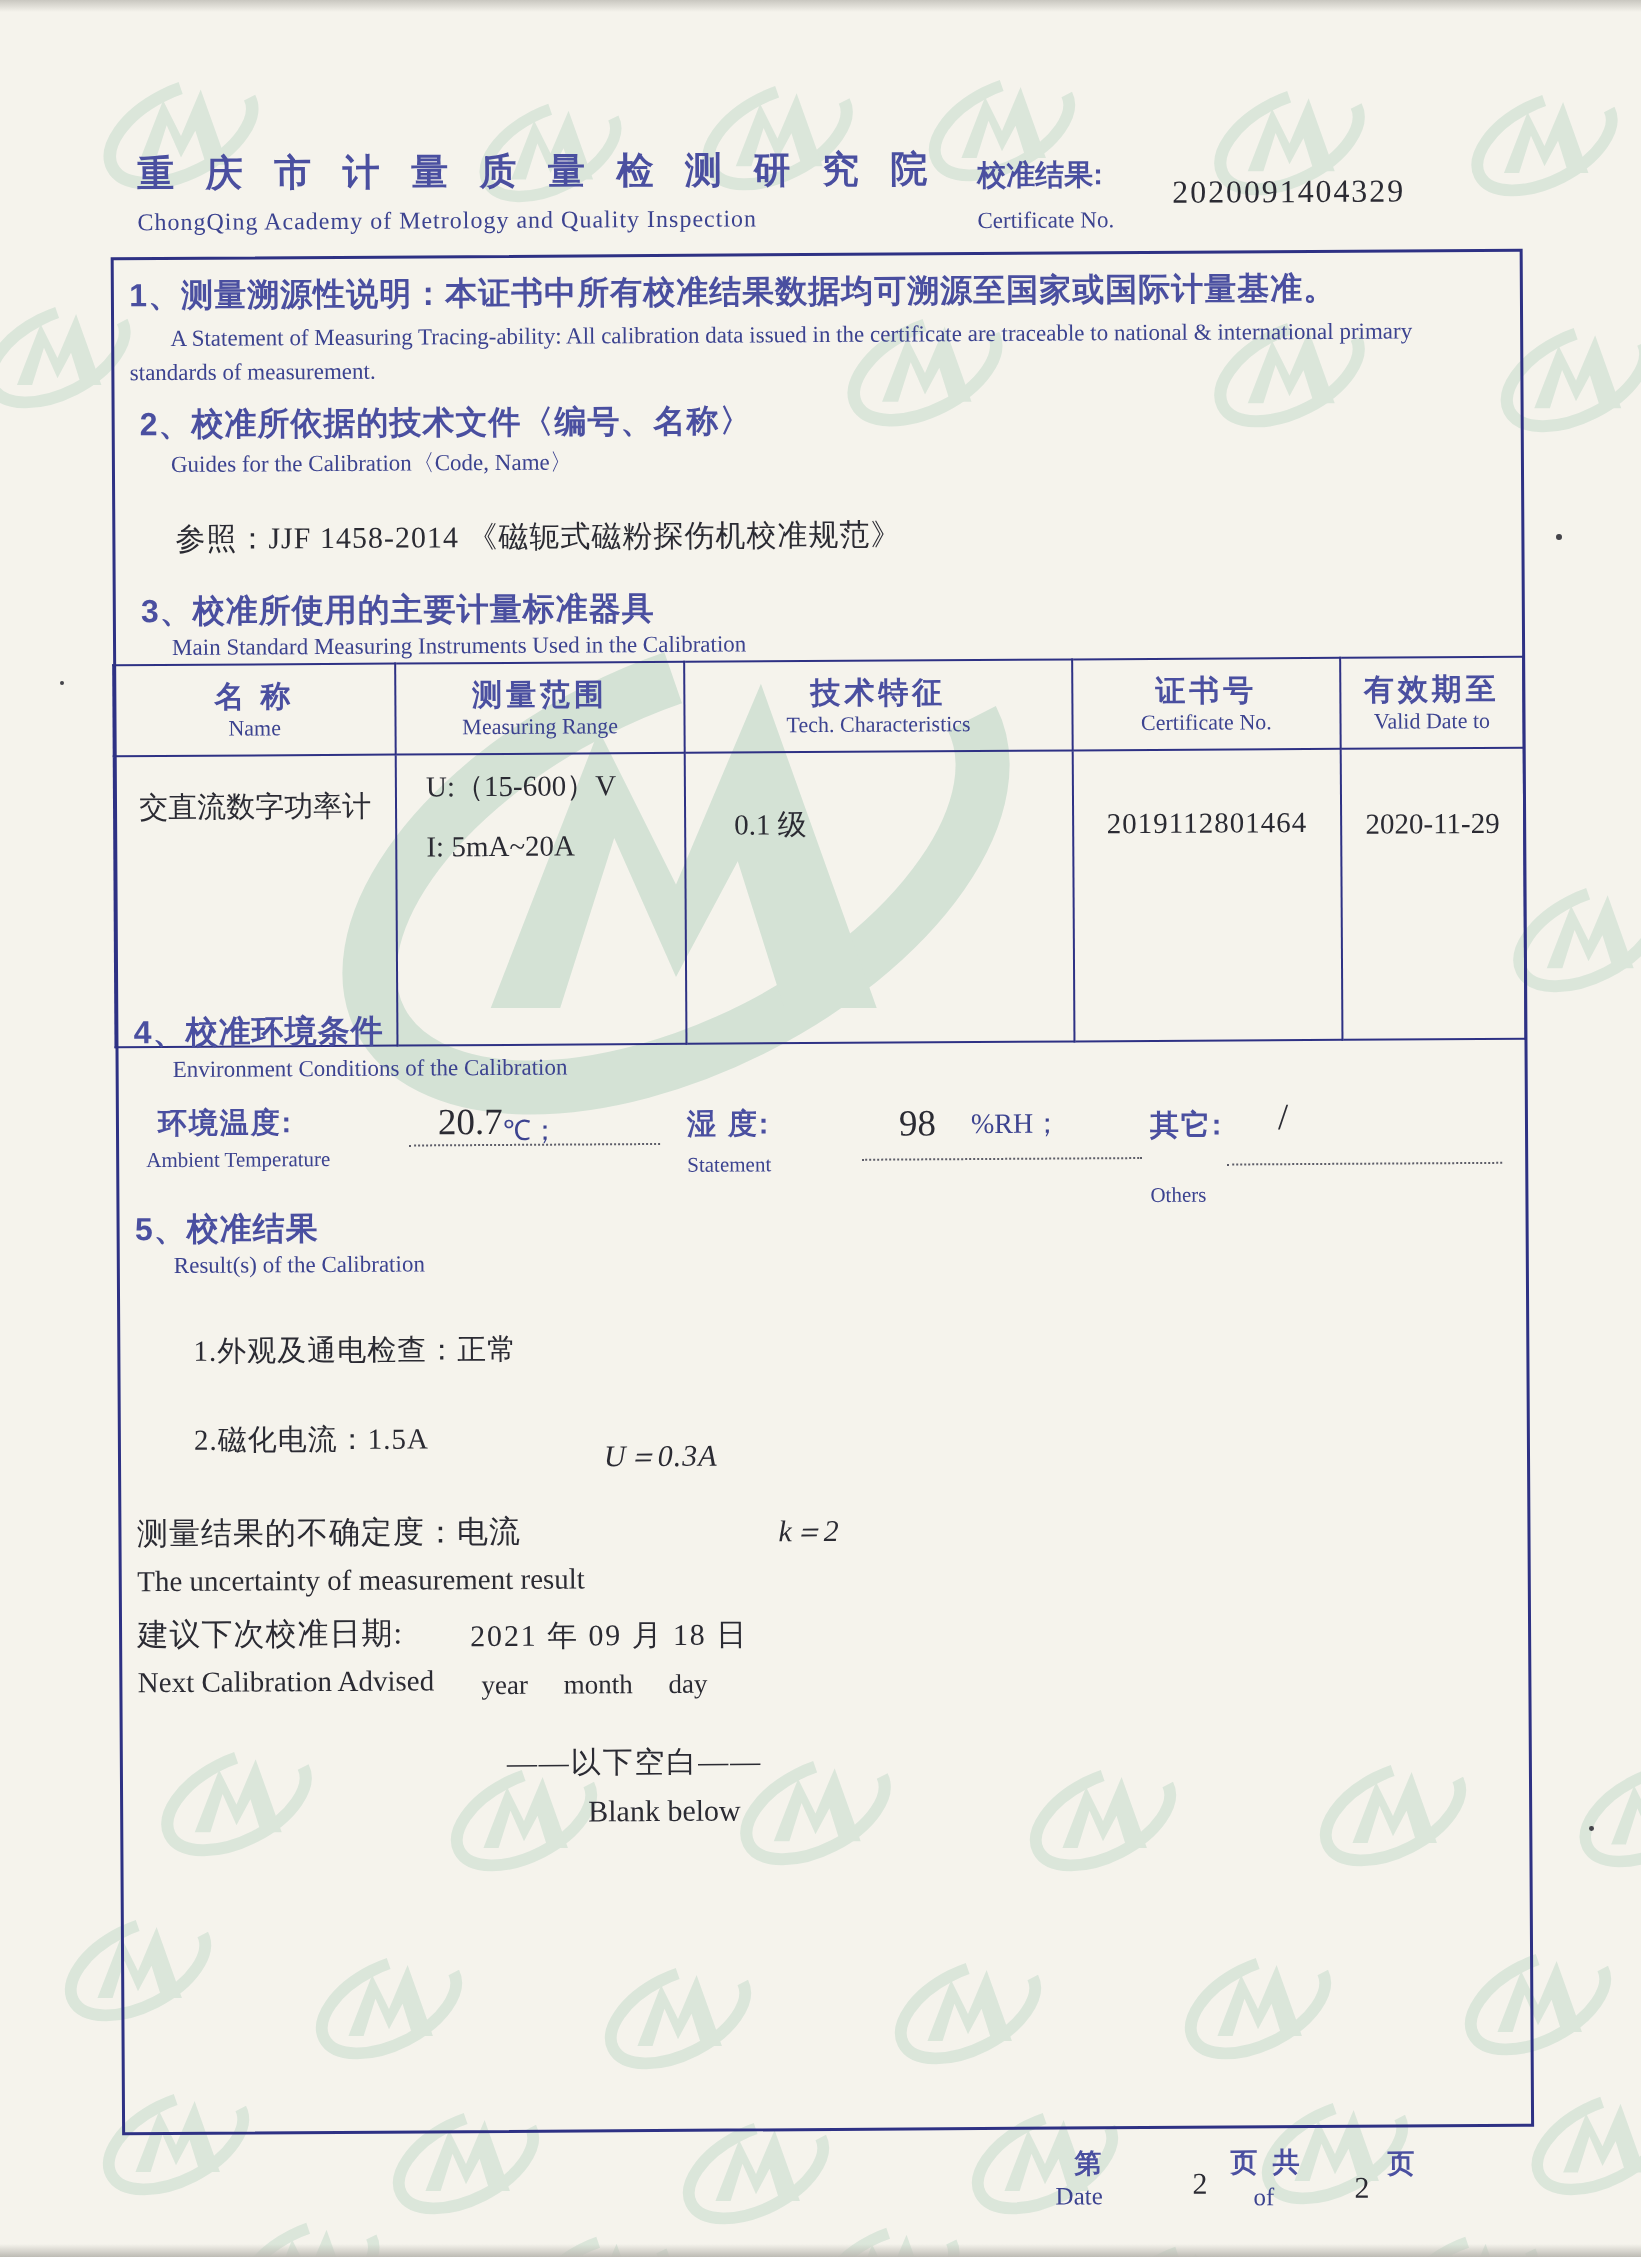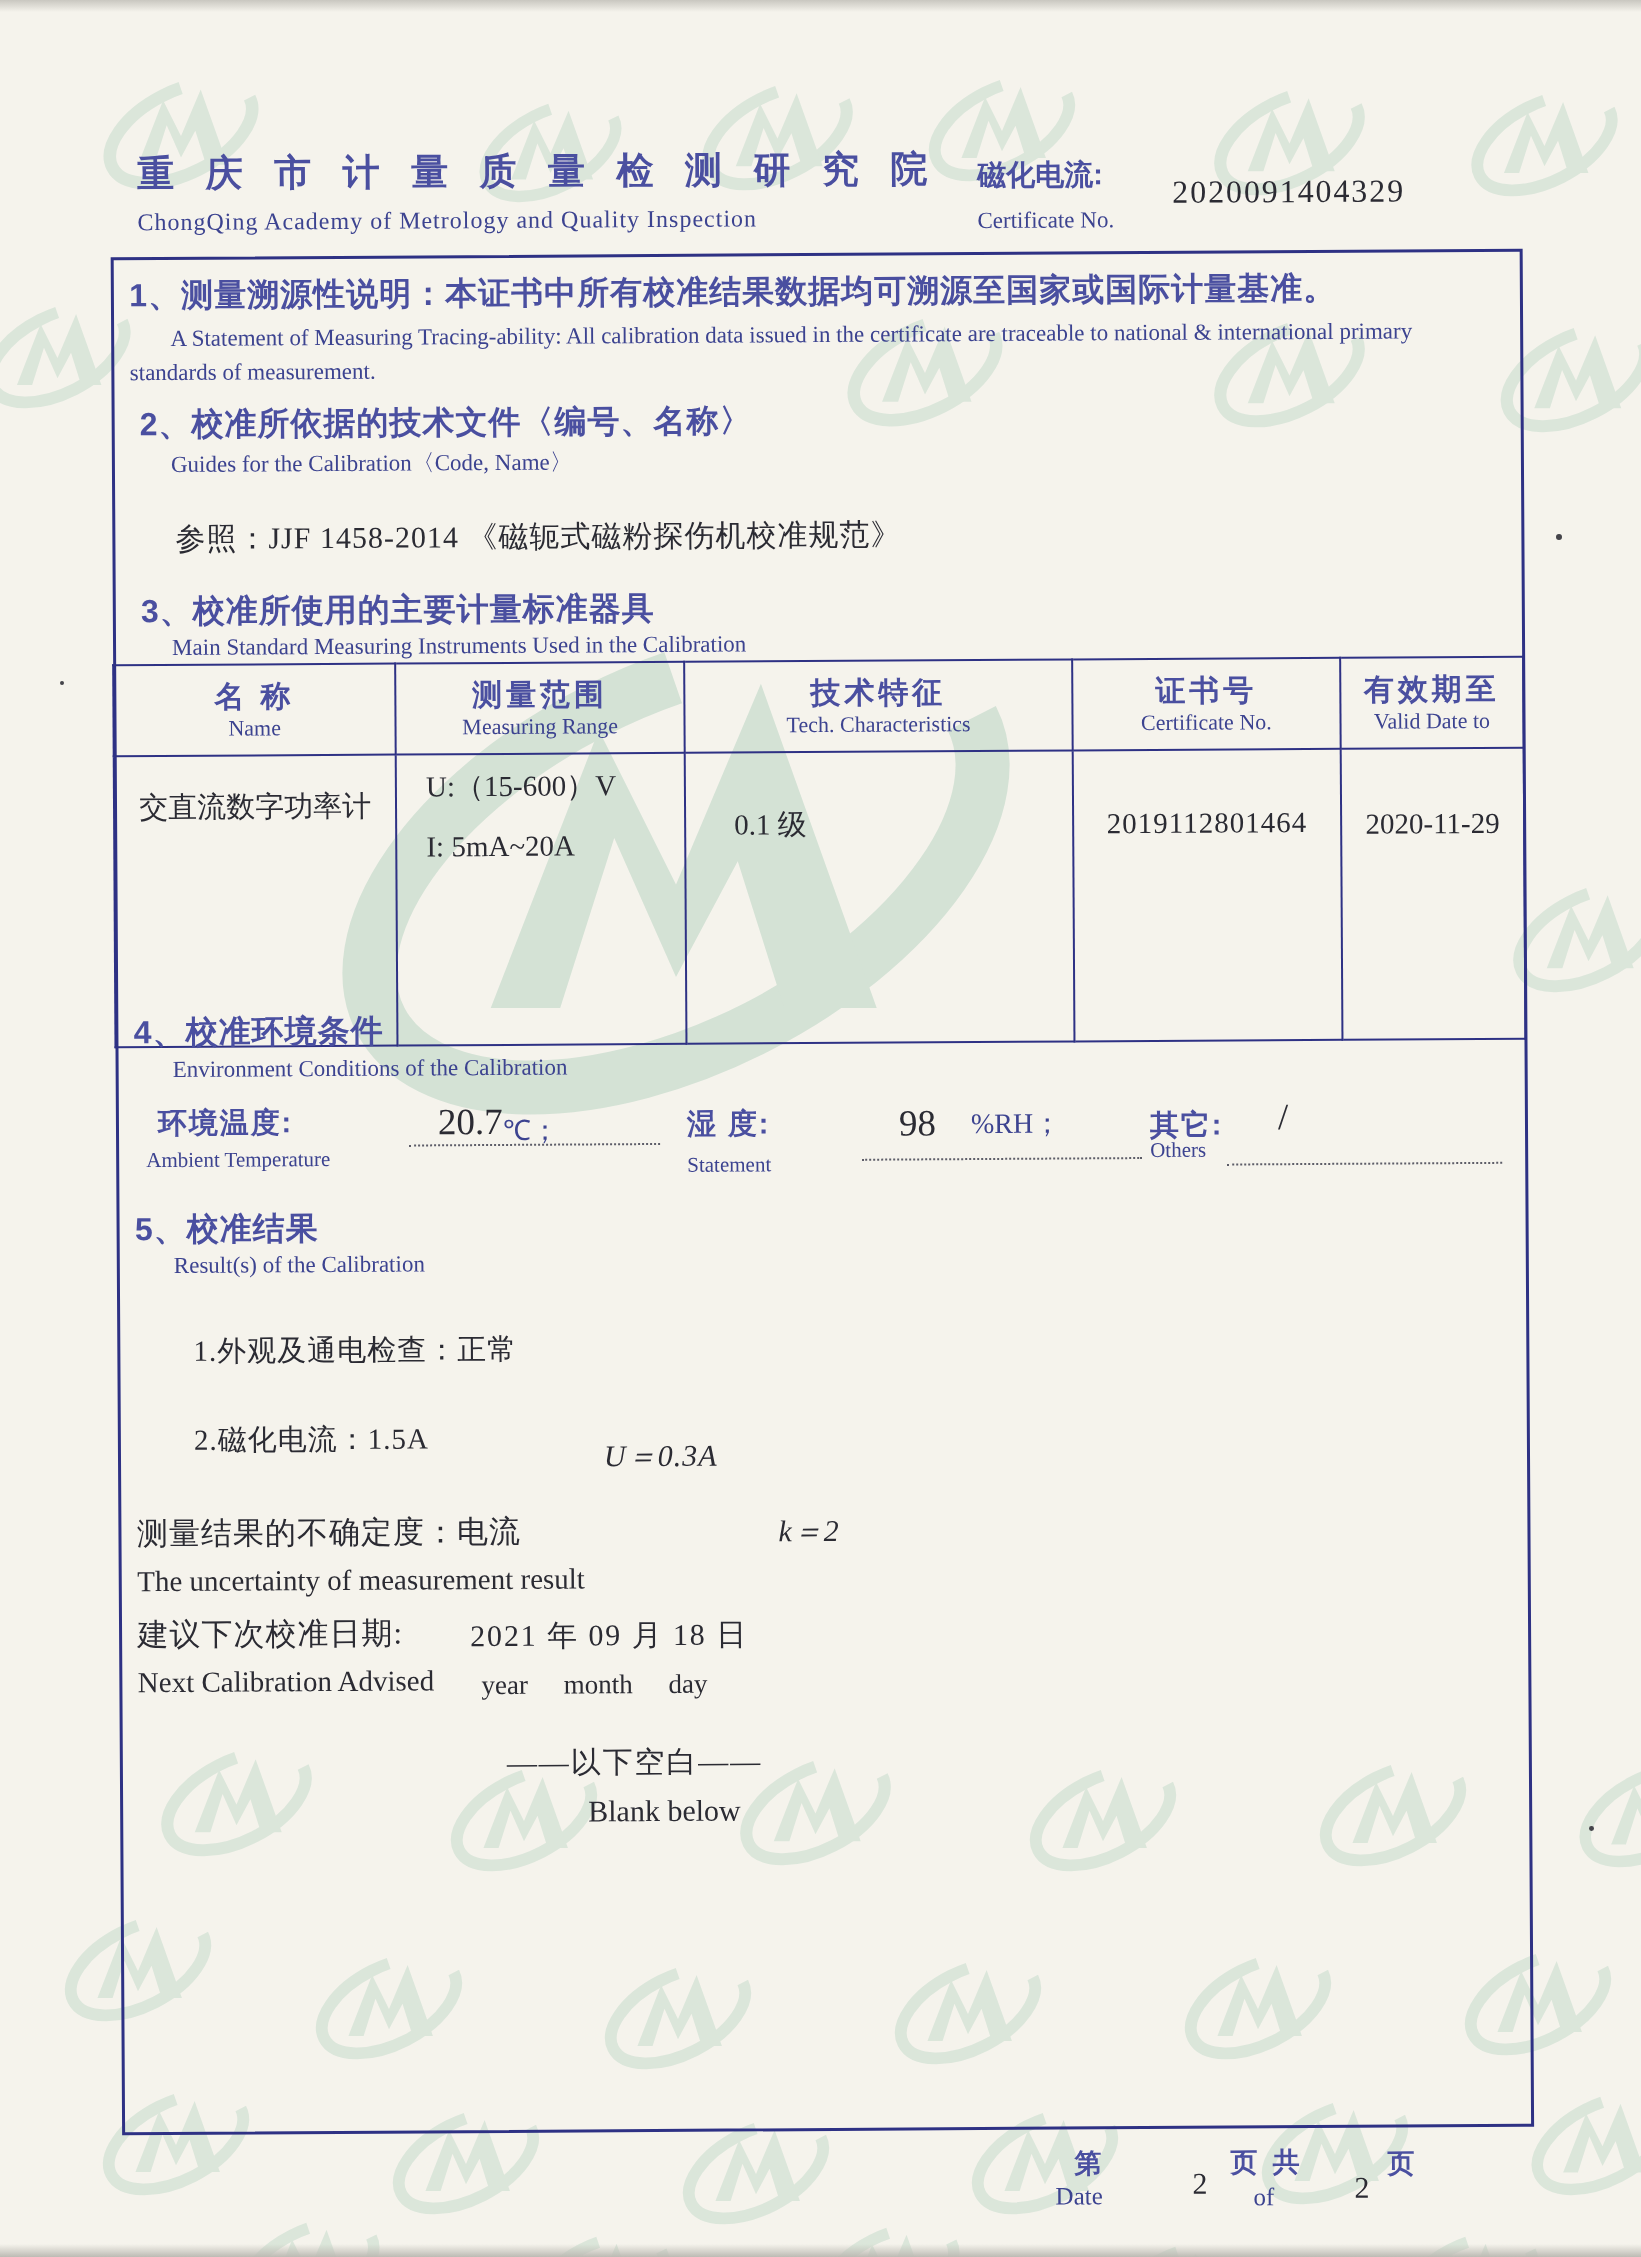--- a/index.html
+++ b/index.html
@@ -187,21 +187,21 @@
 
   <div class="speck" style="left:1556px;top:534px;width:5.8px;height:5.8px"></div>
   <div class="speck" style="left:1589px;top:1826px;width:4.8px;height:4.8px"></div>
   <div class="speck" style="left:60px;top:681px;width:3.9px;height:3.9px"></div>
 
   <div class="tilt">
 
     <div class="abs zh head-blue org-zh" style="left:143px;top:145px">重 庆 市 计 量 质 量 检 测 研 究 院</div>
     <div class="abs en-blue org-en" style="left:143px;top:205px">ChongQing  Academy  of  Metrology  and  Quality  Inspection</div>
 
-    <div class="abs zh head-blue cert-label-zh" style="left:983px;top:157px">磁化电流:</div>
+    <div class="abs zh head-blue cert-label-zh" style="left:983px;top:157px">校准结果:</div>
     <div class="abs en-blue cert-label-en" style="left:983px;top:209px">Certificate No.</div>
     <div class="abs val cert-value" style="left:1178px;top:176px">2020091404329</div>
 
     <div class="main-box">
 
       <div class="abs zh head-blue s-title" style="left:15.4px;top:13.5px;width:1371px">1、测量溯源性说明：本证书中所有校准结果数据均可溯源至国家或国际计量基准。</div>
       <div class="abs en-blue s-sub" style="left:15.4px;top:62px;width:1371px;line-height:34px;text-indent:41px">A Statement of Measuring Tracing-ability:  All calibration data issued in the certificate are traceable to national &amp; international primary standards of measurement.</div>
 
       <div class="abs zh head-blue s-title" style="left:25px;top:143px">2、校准所依据的技术文件〈编号、名称〉</div>
       <div class="abs en-blue s-sub" style="left:56px;top:189px">Guides for the Calibration〈Code, Name〉</div>
@@ -273,21 +273,21 @@
       <div class="abs env-unit" style="left:384px;top:852px">℃；</div>
       <div class="fill-line" style="left:290px;top:886px;width:251px"></div>
 
       <div class="abs zh head-blue env-label-zh" style="left:568px;top:848px">湿  度:</div>
       <div class="abs en-blue env-label-en" style="left:568px;top:896px">Statement</div>
       <div class="abs val env-val" style="left:780px;top:846px">98</div>
       <div class="abs env-unit" style="left:852px;top:850px">%RH；</div>
       <div class="fill-line" style="left:743px;top:903px;width:280px"></div>
 
       <div class="abs zh head-blue env-label-zh" style="left:1031px;top:852px">其它:</div>
-      <div class="abs en-blue env-label-en" style="left:1031px;top:884px">Others</div>
+      <div class="abs en-blue env-label-en" style="left:1031px;top:929px">Others</div>
       <div class="abs val env-val" style="left:1159px;top:842px">/</div>
       <div class="fill-line" style="left:1108px;top:910px;width:275px"></div>
 
       <div class="abs zh head-blue s-title" style="left:15.4px;top:948px">5、校准结果</div>
       <div class="abs en-blue s-sub" style="left:54px;top:993px">Result(s) of the Calibration</div>
 
       <div class="abs val result-line" style="left:73px;top:1072px">1.外观及通电检查：正常</div>
       <div class="abs val result-line" style="left:73px;top:1161px">2.磁化电流：1.5A</div>
 
       <div class="abs val zh unc-zh" style="left:15.4px;top:1253px;font-family:'Liberation Serif',serif">测量结果的不确定度：电流</div>

